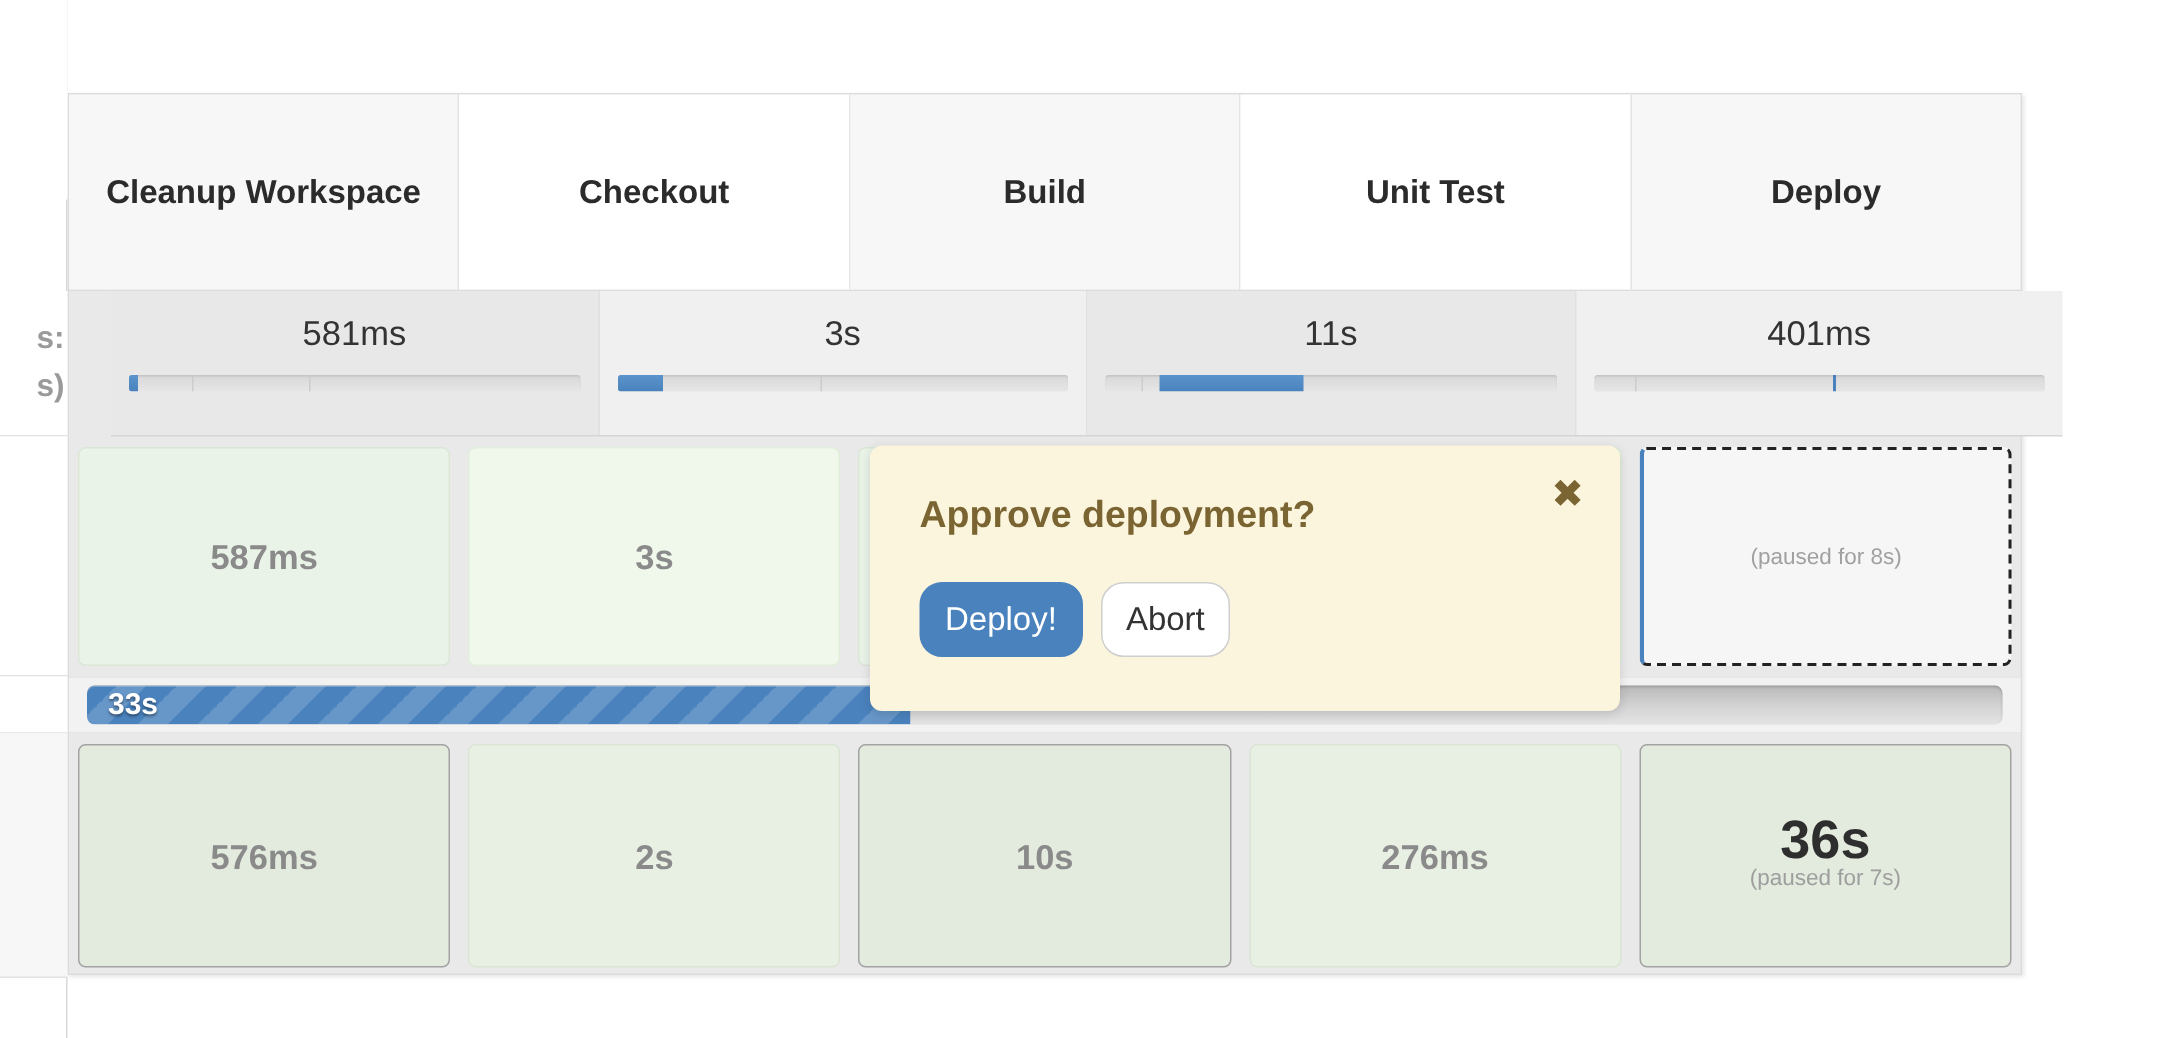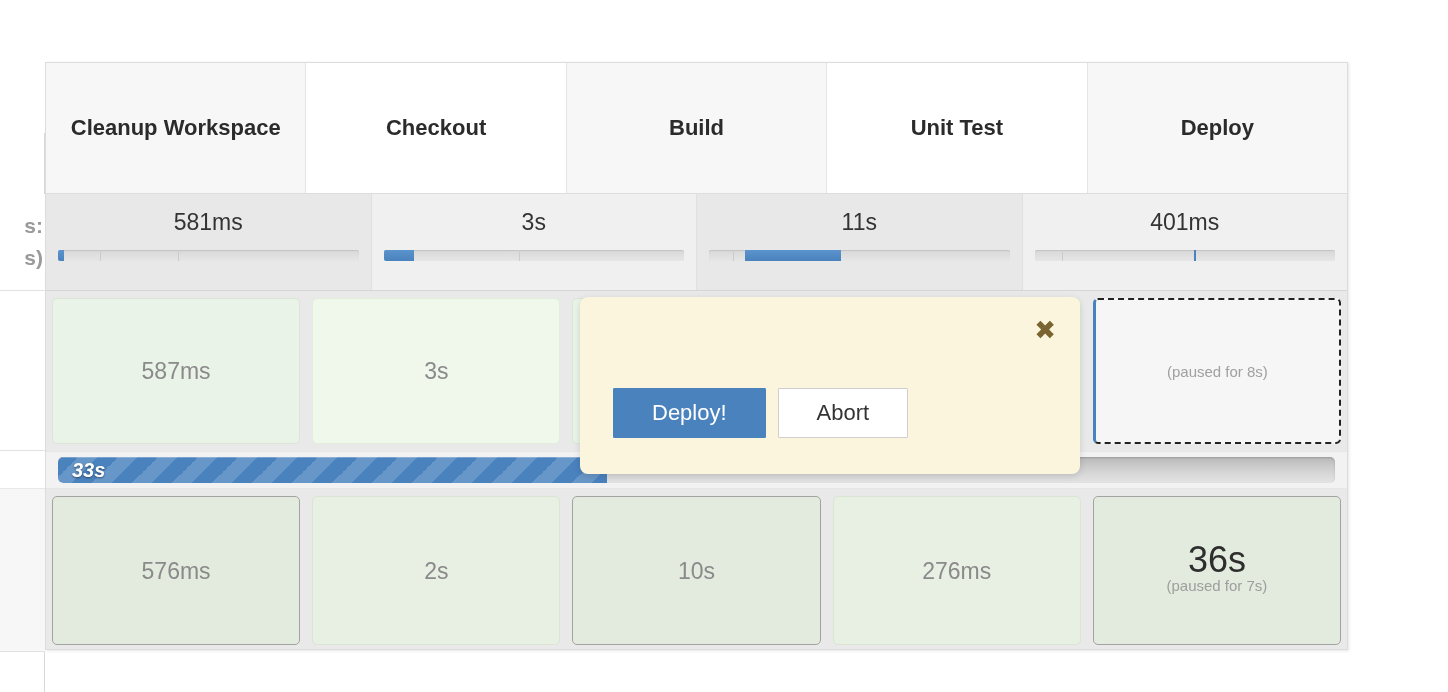--- a/index.html
+++ b/index.html
@@ -60,21 +60,21 @@
     font-size:22px;font-weight:bold;color:#2b2b2b;
     line-height:36px;
     box-sizing:border-box;
     border-right:1px solid #e4e4e4;
   }
   .hcell:last-child{border-right:none;}
   .hcell.alt{background:#f7f7f7;}
   .hcell.plain{background:#ffffff;}
 
   
-  #duration-row{height:97px;border-bottom:1px solid #d5d5d5;}
+  #duration-row{height:97px;border-bottom:1px solid #d5d5d5;margin-left:28px;}
   .dcell{
     flex:1 1 0;
     box-sizing:border-box;
     border-right:1px solid #e0e0e0;
     padding:0 12px;
     display:flex;flex-direction:column;align-items:center;justify-content:flex-start;
   }
   .dcell:last-child{border-right:none;}
   .dcell.alt{background:#e8e8e8;}
   .dcell.plain{background:#f0f0f0;}
@@ -115,21 +115,21 @@
   }
   .green-a{background:#eaf3e7;border:1px solid #dbe7d6;}
   .green-b{background:#f0f8ec;border:1px solid #e0eeda;}
   .green-c{background:#e2ebdd;border:1px solid #a3a3a3;align-items:center;}
   .green-d{background:#e8efe3;border:1px solid #dae5d4;}
   .paused-box{
     background:#f6f6f6;
     border:2px dashed #222222;
     border-left:3px solid #4a82bd;
   }
-  .celltime{font-size:23px;color:#8a8a8a;line-height:28px;}
+  .celltime{font-size:23px;color:#8a8a8a;line-height:28px;font-weight:bold;}
   .celltime.dark{font-size:36px;color:#2e2e2e;}
   .cellsub{font-size:15px;color:#9e9e9e;line-height:20px;margin-top:2px;}
   .cellsub.solo{font-size:15px;color:#a0a0a0;}
 
   
   #bar-row{
     height:38px;
     background:#f2f2f2;
     border-top:1px solid #e6e6e6;
     border-bottom:1px solid #e6e6e6;
@@ -137,21 +137,20 @@
     padding:0 12px;
     box-sizing:border-box;
   }
   #bar-track{
     position:relative;
     flex:1 1 auto;height:26px;
     border-radius:5px;
     background:linear-gradient(to bottom,#b9b9b9,#d4d4d4 55%,#e4e4e4);
     box-shadow:inset 0 1px 2px rgba(0,0,0,0.18);
     overflow:hidden;
-    font-style:italic;
   }
   #bar-fill{
     position:absolute;left:0;top:0;height:26px;
     border-radius:5px 0 0 5px;
     background-color:#4a82bd;
     background-image:linear-gradient(
         -45deg,
         rgba(255,255,255,0.16) 25%, transparent 25%,
         transparent 50%, rgba(255,255,255,0.16) 50%,
         rgba(255,255,255,0.16) 75%, transparent 75%, transparent);
@@ -186,22 +185,22 @@
     line-height:26px;cursor:pointer;
     font-family:"DejaVu Sans", sans-serif;
   }
   #dialog-actions{
     position:absolute;left:33px;top:91px;
     display:flex;align-items:center;
   }
   .btn{
     font-family:"Liberation Sans", sans-serif;
     font-size:22px;
-    border-radius:1px;
-    padding:11px 38px;
+    border-radius:15px;
+    padding:11px 16px;
     cursor:pointer;
     box-sizing:border-box;
     line-height:26px;
     text-align:right;
   }
   #btn-deploy{
     background:#4a82bd;border:1px solid #4a82bd;color:#ffffff;
     margin-right:12px;
   }
   #btn-abort{
@@ -335,18 +334,19 @@
       <div class="cellbox green-c">
         <span class="celltime dark">36s</span>
         <span class="cellsub">(paused for 7s)</span>
       </div>
     </div>
   </div>
 
 </div>
 
 <div id="dialog">
+  <div id="dialog-title">Approve deployment?</div>
   <div id="dialog-close">✖</div>
   <div id="dialog-actions">
     <button class="btn" id="btn-deploy">Deploy!</button>
     <button class="btn" id="btn-abort">Abort</button>
   </div>
 </div>
 
 </body></html>

